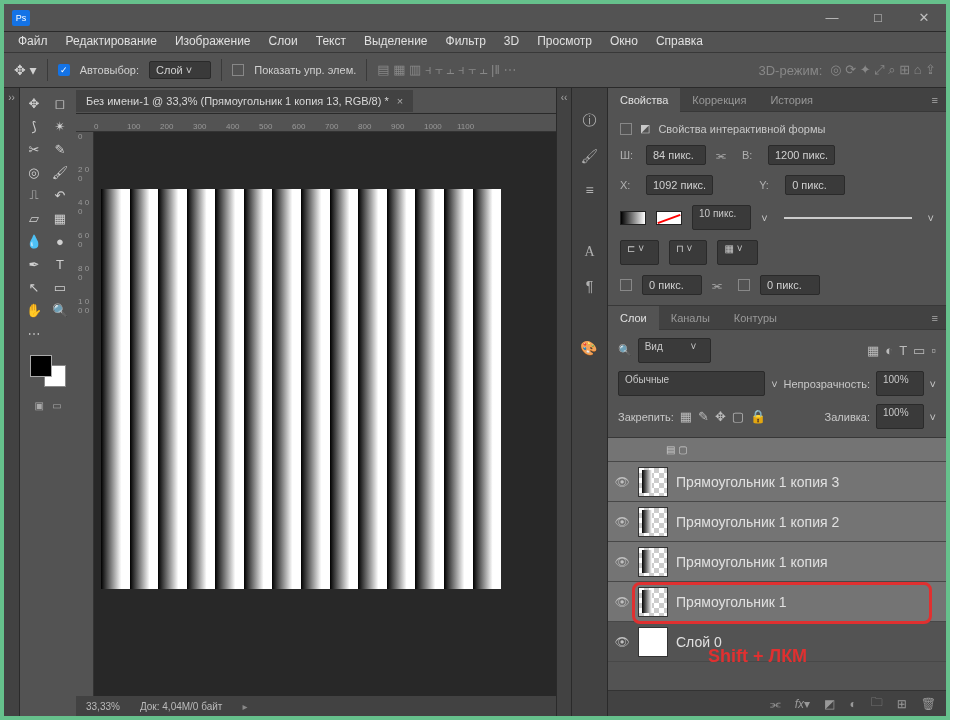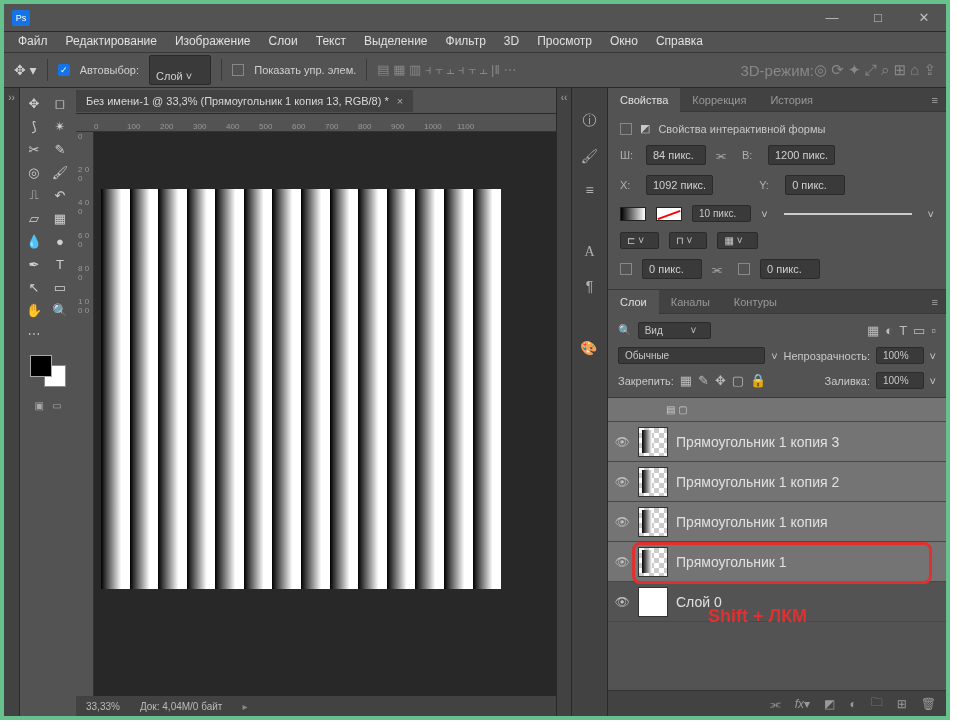--- a/index.html
+++ b/index.html
@@ -7,24 +7,24 @@
 .outer{border:4px solid #66c18c;width:950px;height:720px;position:relative;background:#535353}
 .titlebar{height:28px;background:#535353;display:flex;align-items:center;padding:0 8px;border-bottom:1px solid #2a2a2a}
 .ps-icon{width:18px;height:16px;background:#1473e6;color:#fff;font-size:9px;font-weight:normal;display:flex;align-items:center;justify-content:center;border-radius:2px;margin-right:6px}
 .win-controls{margin-left:auto;display:flex;gap:18px;color:#c0c0c0;font-size:13px}
 .win-btn{width:28px;height:20px;display:flex;align-items:center;justify-content:center;cursor:pointer}
 .menubar{height:20px;background:#535353;display:flex;align-items:flex-start;padding:0 6px;gap:2px;color:#e0e0e0;font-size:12px}
 .menubar span{padding:2px 8px;cursor:pointer}
 .optbar{height:36px;background:#535353;border-top:1px solid #383838;border-bottom:1px solid #2a2a2a;display:flex;align-items:center;padding:0 10px;gap:10px;color:#d0d0d0;font-size:11px}
 .optbar .moveicon{font-size:14px}
 .opt-check{width:12px;height:12px;background:#1473e6;display:inline-flex;align-items:center;justify-content:center;color:#fff;font-size:9px;border-radius:2px}
-.opt-sel{background:#3a3a3a;border:1px solid #2a2a2a;padding:14px 18px 2px 6px;border-radius:2px;position:relative}
+.opt-sel{background:#3a3a3a;border:1px solid #2a2a2a;padding:2px 18px 2px 6px;border-radius:2px;position:relative}
 .sep{width:1px;height:22px;background:#3a3a3a}
 .align-icons{display:flex;gap:8px;color:#888;font-size:13px}
-.opt-right{margin-left:auto;display:flex;color:#888;font-size:15px;align-items:center}
+.opt-right{margin-left:auto;display:flex;gap:8px;color:#888;font-size:13px;align-items:center}
 .workspace{display:flex;height:calc(100% - 84px)}
 .gutter-left{width:16px;background:#424242;border-right:1px solid #2a2a2a;display:flex;flex-direction:column;align-items:center;padding-top:4px;color:#aaa;font-size:10px}
 .toolbox{width:56px;background:#535353;display:flex;flex-direction:column;padding:4px 2px;gap:1px}
 .toolrow{display:flex;gap:2px}
 .tool{width:24px;height:22px;display:flex;align-items:center;justify-content:center;color:#d0d0d0;font-size:13px;cursor:pointer;border-radius:2px}
 .colorbox{margin-top:8px;position:relative;width:40px;height:36px;align-self:center}
 .fg{position:absolute;width:22px;height:22px;background:#000;border:1px solid #aaa;left:2px;top:2px;z-index:2}
 .bg{position:absolute;width:22px;height:22px;background:#fff;border:1px solid #888;right:2px;bottom:2px}
 .miniicons{display:flex;gap:6px;margin-top:10px;justify-content:center;color:#aaa;font-size:10px}
 .docarea{flex:1;background:#282828;display:flex;flex-direction:column;min-width:0}
@@ -48,21 +48,21 @@
 .ptab-gap{flex:1}
 .pmenu{padding:0 8px;color:#aaa}
 .prop-body{padding:10px 12px;display:flex;flex-direction:column;gap:10px;background:#535353}
 .prop-title{display:flex;align-items:center;gap:8px;font-size:11px}
 .prop-row{display:flex;align-items:center;gap:10px}
 .fld{background:#3a3a3a;border:1px solid #2a2a2a;padding:3px 6px;min-width:60px;color:#d0d0d0;border-radius:2px}
 .lbl{color:#b0b0b0;min-width:16px}
 .stroke-grad{width:26px;height:14px;background:linear-gradient(90deg,#000,#fff);border:1px solid #222}
 .stroke-none{width:26px;height:14px;background:#fff;border:1px solid #222;position:relative}
 .stroke-none::after{content:"";position:absolute;left:0;right:0;top:50%;border-top:2px solid red;transform:rotate(-20deg)}
-.drop{background:#3a3a3a;border:1px solid #2a2a2a;padding:2px 14px 2px 6px;font-size:10px;border-radius:2px}
+.drop{background:#3a3a3a;border:1px solid #2a2a2a;padding:2px 14px 10px 6px;font-size:10px;border-radius:2px}
 .divider{height:1px;background:#383838}
 .layerpanel{flex:1;display:flex;flex-direction:column;min-height:0}
 .lay-opts{padding:8px 10px;display:flex;flex-direction:column;gap:8px;border-bottom:1px solid #383838}
 .lay-row{display:flex;align-items:center;gap:6px}
 .lay-row .spread{flex:1}
 .layerlist{flex:1;overflow:hidden;background:#535353}
 .layer{display:flex;align-items:center;height:40px;padding:0 6px;gap:8px;border-bottom:1px solid #484848}
 .layer.sel{background:#747474}
 .eye{width:16px;color:#c0c0c0;font-size:12px;text-align:center}
 .thumb{width:30px;height:30px;background:repeating-conic-gradient(#ccc 0 25%,#fff 0 50%) 0 0/10px 10px;border:1px solid #333;position:relative}

